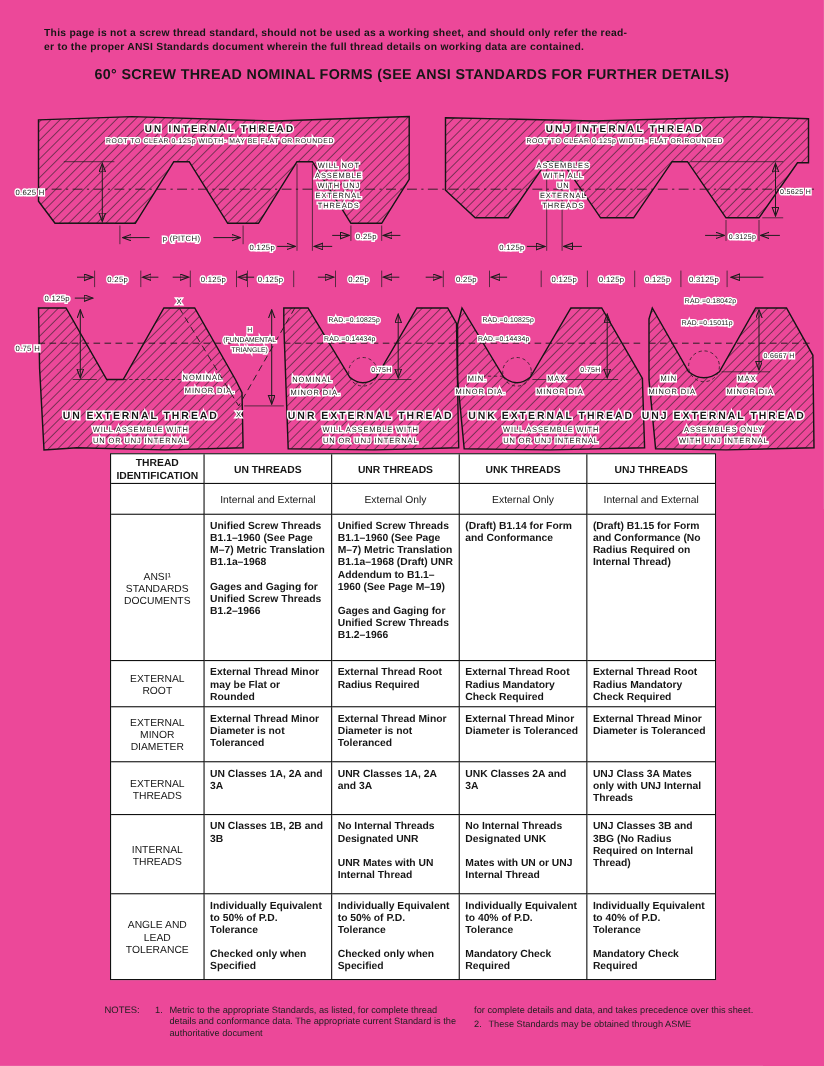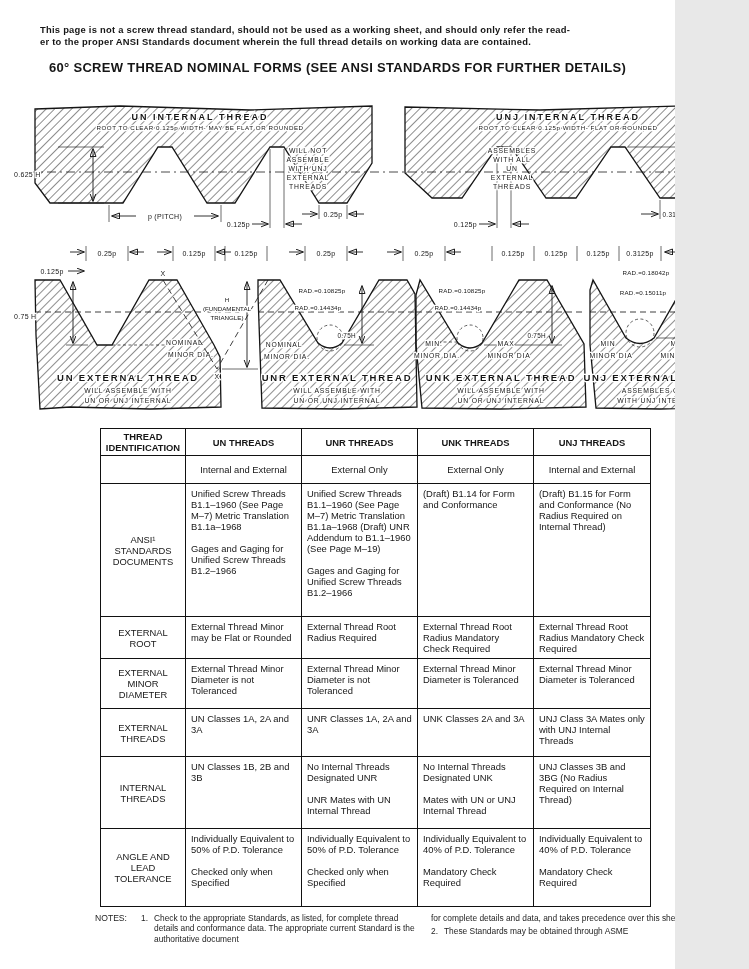--- a/index.html
+++ b/index.html
@@ -1,16 +1,16 @@
 <!DOCTYPE html>
 <html><head>
 <meta charset="utf-8">
 <style>
   html,body { margin:0; padding:0; background:#e8e8e8; }
-  #page { position:relative; width:675px; height:969px; background:#ffffff;
+  #page { position:relative; width:749px; height:969px; background:#ec4899;
           font-family:"Liberation Sans", sans-serif; color:#161616; overflow:hidden; }
 
   .disclaimer { position:absolute; left:40px; top:24px; width:678px;
                 font-weight:bold; font-size:9.4px; line-height:11.5px; letter-spacing:0.25px; }
   .title { position:absolute; left:0; top:60px; width:100%; text-align:center;
            font-weight:bold; font-size:13px; letter-spacing:0.3px; }
 
   svg#diag { position:absolute; left:0; top:95px; }
   svg line, svg path, svg circle { stroke:#1c1c1c; stroke-width:1; fill:none; }
   svg .mat { fill:url(#h); stroke:#151515; stroke-width:1.3; }
@@ -22,35 +22,35 @@
   svg text { fill:#161616; stroke:#ffffff; stroke-width:2.6px; paint-order:stroke;
              font-family:"Liberation Sans", sans-serif; text-anchor:middle; }
   svg .t1 { font-size:9px;  letter-spacing:2px;  font-weight:bold; }
   svg .t2 { font-size:6.2px; letter-spacing:0.55px; }
   svg .t3 { font-size:6.8px; letter-spacing:0.8px; }
   svg .t3s{ font-size:6.2px; letter-spacing:0.2px; }
   svg .t4 { font-size:7px;  letter-spacing:0.3px; }
   svg .t5 { font-size:6.2px; }
   svg .tx { font-size:9.5px; letter-spacing:1.8px; font-weight:bold; }
 
-  .tbl { position:absolute; left:100px; top:428px;
+  .tbl { position:absolute; left:100px; top:412px;
          display:grid; grid-template-columns:85px 116px 116px 116px 116px;
          grid-template-rows:27px 28px 133px 42px 50px 48px 72px 77px;
          border:1.8px solid #111; background:#fff; }
   .tbl > div { border-right:1.6px solid #111; border-bottom:1.6px solid #111;
                padding:4px 5px; font-size:9.4px; line-height:11px;
                white-space:pre-line; overflow:hidden; }
   .tbl > div:nth-child(5n) { border-right:none; }
   .tbl > div:nth-last-child(-n+5) { border-bottom:none; }
   .hc, .sc, .lc { display:flex; align-items:center; justify-content:center;
                   text-align:center; white-space:pre-line; }
   .hc { font-weight:bold; font-size:9.6px; line-height:10.5px; }
   .sc { font-size:9.3px; }
   .lc { font-weight:normal; font-size:9.3px; line-height:11px; }
-  .dc { padding-top:5px; }
+  .dc { padding-top:5px;font-weight:bold; }
 
   .notes { position:absolute; left:95px; top:913px; width:624px; display:flex;
            font-size:8.4px; line-height:10.4px; color:#1e1e1e; }
   .notes .nlabel { font-weight:normal; flex:none; width:46px; font-size:8.6px; }
   .ncol1 { flex:none; width:274px; margin-right:16px; display:flex; }
   .ncol1 .nnum, .n2row .nnum { flex:none; width:13px; }
   .ncol2 { flex:none; width:280px; }
   .n2row { display:flex; margin-top:3px; }
 </style>
 </head>
@@ -338,21 +338,21 @@
 Mandatory Check Required</div>
     <div class="dc">Individually Equivalent to 40% of P.D. Tolerance
 
 Mandatory Check Required</div>
   </div>
 
   <div class="notes">
     <div class="nlabel">NOTES:</div>
     <div class="ncol1">
       <span class="nnum">1.</span>
-      <span>Check to the appropriate Standards, as listed, for complete thread details and conformance data. The appropriate current Standard is the authoritative document</span>
+      <span>Metric to the appropriate Standards, as listed, for complete thread details and conformance data. The appropriate current Standard is the authoritative document</span>
     </div>
     <div class="ncol2">
       <div>for complete details and data, and takes precedence over this sheet.</div>
       <div class="n2row">
         <span class="nnum">2.</span>
         <span>These Standards may be obtained through ASME</span>
       </div>
     </div>
   </div>
 

